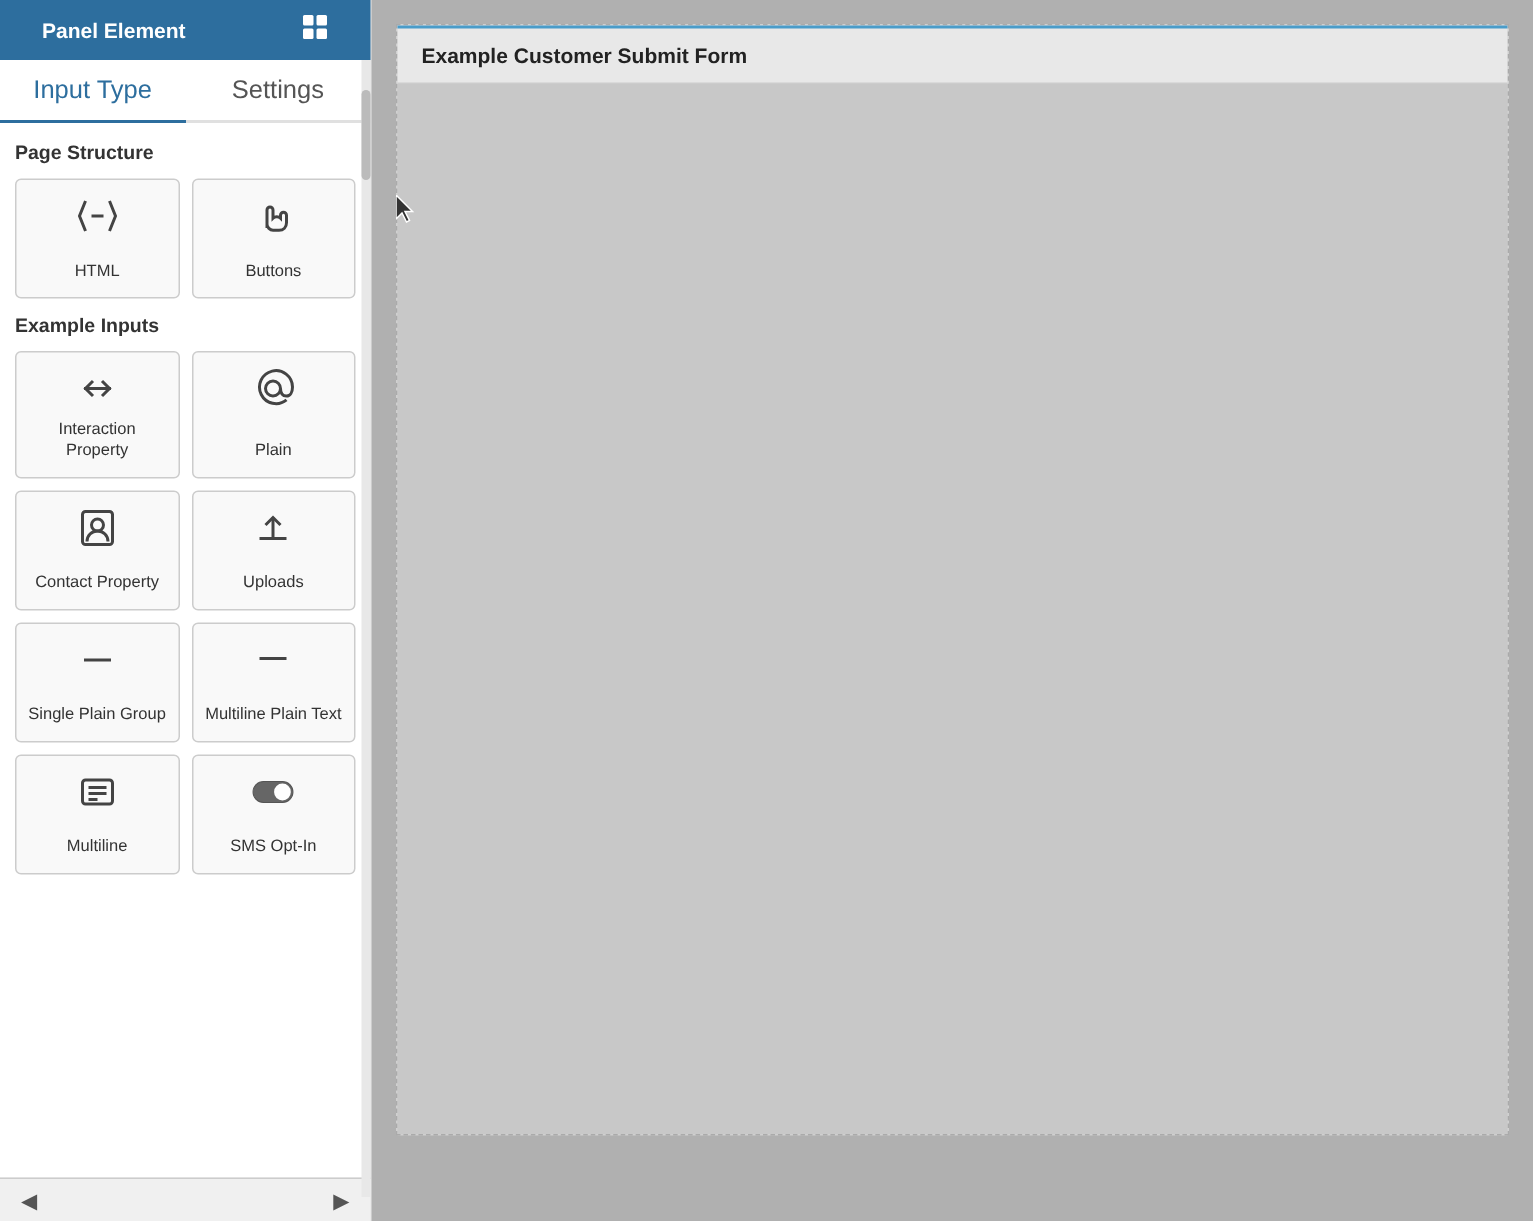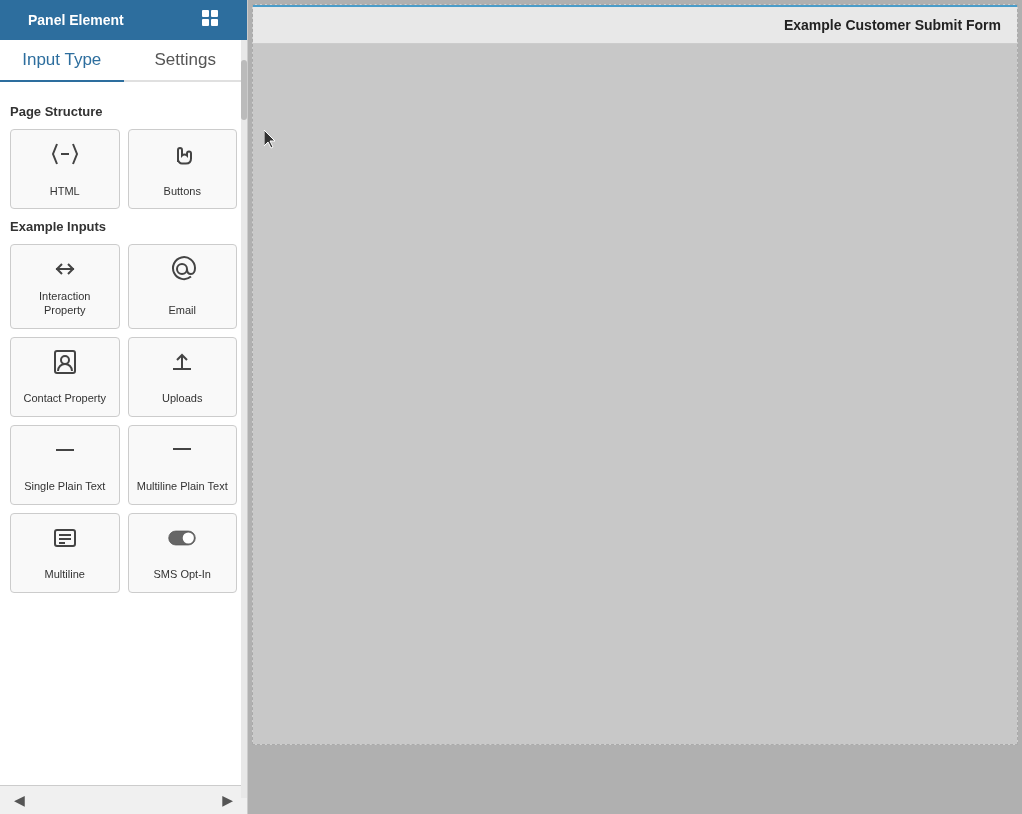--- a/index.html
+++ b/index.html
@@ -55,21 +55,21 @@
     }
 
     .panel-tab.active {
       color: #2d6e9e;
       border-bottom: 2px solid #2d6e9e;
     }
 
     .panel-content {
       flex: 1;
       overflow-y: auto;
-      padding: 18px 10px;
+      padding: 8px 10px;
       scrollbar-width: thin;
     }
 
     .section-title {
       font-size: 13px;
       font-weight: bold;
       color: #333;
       margin-bottom: 10px;
       margin-top: 4px;
     }
@@ -140,23 +140,22 @@
     
     .right-canvas {
       flex: 1;
       background: #b0b0b0;
       position: relative;
       overflow: hidden;
     }
 
     .canvas-inner {
       margin: 0;
-      padding: 4px;
+      padding: 16px;
       position: relative;
-      text-align: right;
     }
 
     .form-container {
       background: #d0d0d0;
       border: 1.5px dashed #aaa;
       margin: 0;
       position: relative;
     }
 
     .form-title-bar {
@@ -286,21 +285,21 @@
         <span class="label">Interaction Property</span>
       </div>
 
       <div class="element-card">
         <div class="icon">
           <svg viewBox="0 0 28 28" fill="none" stroke="#444" stroke-width="2">
             <circle cx="14" cy="14" r="5"></circle>
             <path d="M19 14c0 3.3 1.5 5 4 5s4-2.7 4-6a11 11 0 1 0-4 8.6"></path>
           </svg>
         </div>
-        <span class="label">Email</span>
+        <span class="label">Plain</span>
       </div>
 
       <div class="element-card">
         <div class="icon">
           <svg viewBox="0 0 28 28" fill="none" stroke="#444" stroke-width="2">
             <rect x="4" y="3" width="20" height="22" rx="2"></rect>
             <circle cx="14" cy="12" r="4"></circle>
             <path d="M7 23c0-3.9 3.1-7 7-7s7 3.1 7 7"></path>
           </svg>
         </div>
@@ -317,21 +316,21 @@
         </div>
         <span class="label">Uploads</span>
       </div>
 
       <div class="element-card">
         <div class="icon">
           <svg viewBox="0 0 28 28" fill="none" stroke="#444" stroke-width="2">
             <line x1="5" y1="14" x2="23" y2="14"></line>
           </svg>
         </div>
-        <span class="label">Single Plain Text</span>
+        <span class="label">Single Plain Group</span>
       </div>
 
       <div class="element-card">
         <div class="icon">
           <svg viewBox="0 0 28 28" fill="none" stroke="#444" stroke-width="2">
             <line x1="5" y1="13" x2="23" y2="13"></line>
           </svg>
         </div>
         <span class="label">Multiline Plain Text</span>
       </div>

